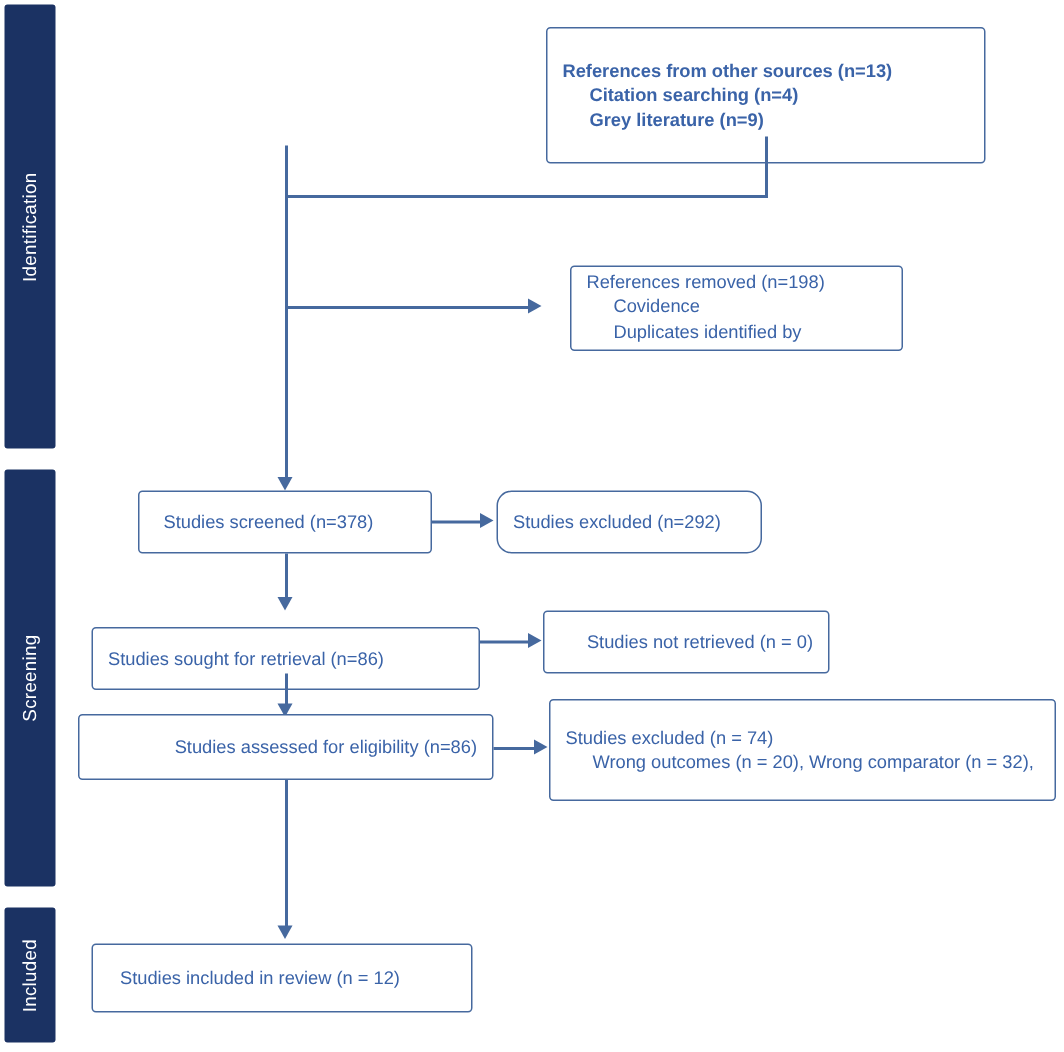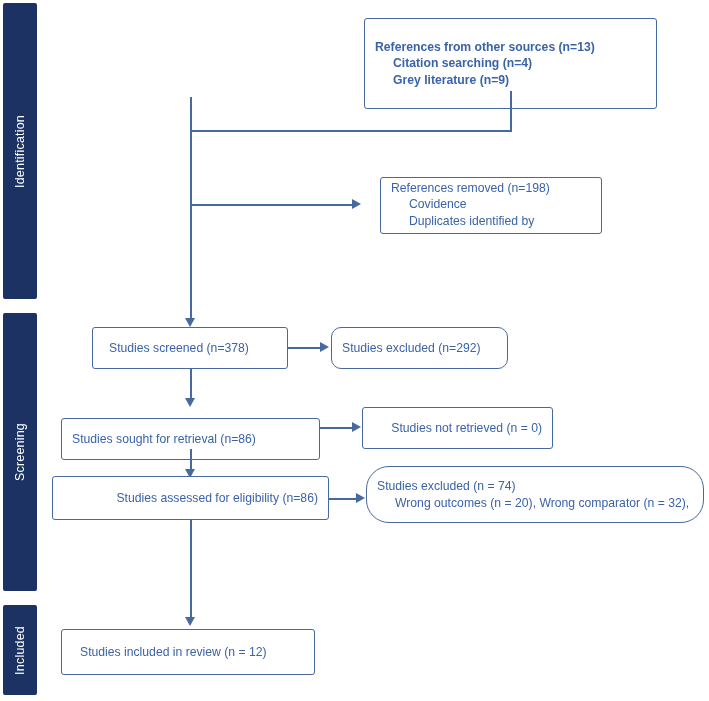--- a/index.html
+++ b/index.html
@@ -145,21 +145,21 @@
   <div class="vline" style="left:190px; top:449px; height:23px;"></div>
   <div class="arrow-down" style="left:185px; top:469px;"></div>
 
   <div class="node" style="left:52px; top:476px; width:277px; height:44px;align-items:flex-end;">
     <div class="line">Studies assessed for eligibility (n=86)</div>
   </div>
 
   <div class="hline" style="left:329px; top:498px; width:29px;"></div>
   <div class="arrow-right" style="left:356px; top:493px;"></div>
 
-  <div class="node" style="left:366px; top:466px; width:338px; height:57px;border-radius:23px;">
+  <div class="node" style="left:366px; top:466px; width:338px; height:68px;">
     <div class="line">Studies excluded (n = 74)</div>
     <div class="line indent">Wrong outcomes (n = 20), Wrong comparator (n = 32),</div>
   </div>
 
   <div class="vline" style="left:190px; top:520px; height:99px;"></div>
   <div class="arrow-down" style="left:185px; top:617px;"></div>
 
   <div class="node" style="left:61px; top:629px; width:254px; height:46px;padding-left:18px;">
     <div class="line">Studies included in review (n = 12)</div>
   </div>

